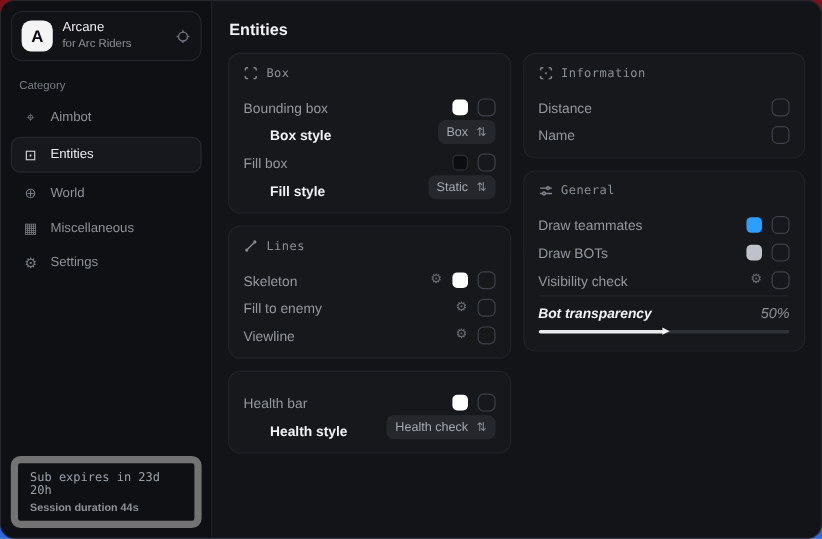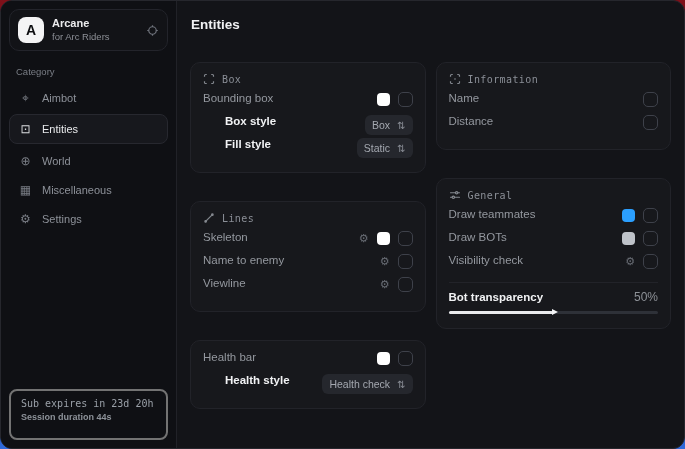--- a/index.html
+++ b/index.html
@@ -25,79 +25,78 @@
   .side-header {
     border:1px solid #23242b; border-radius:10px;
     padding:7px 8px; display:flex; align-items:center; gap:8px;
     background:#121317;
   }
   .logo {
     width:26px; height:26px; border-radius:8px; background:#f4f4f5;
     color:#0c0d10; font-weight:bold; font-size:14px;
     display:flex; align-items:center; justify-content:center;
   }
-  .app-name { font-size:11px; font-weight:bold; color:#ececee; line-height:1.25; }
+  .app-name { font-size:11px; font-weight:normal; color:#ececee; line-height:1.25; }
   .app-sub  { font-size:9.5px; color:#8d9097; line-height:1.25;text-align:center; }
   .side-header .action { margin-left:auto; color:#6d717a; display:flex; }
   .category { font-size:9.5px; color:#797d85; margin:15px 7px 6px 7px; }
   .side-item {
     height:27px; display:flex; align-items:center; gap:10px;
     padding:0 9px; margin:1px 0; border-radius:8px;
     color:#8d9199; font-size:11px; cursor:pointer;
     border:1px solid transparent;
   }
   .side-item .si-icon { width:13px; font-size:12px; color:#787c84; display:flex; justify-content:center; }
   .side-item.selected {
     background:#17181d; border-color:#27282f; color:#e9eaec;
     height:30px; margin:2px 0;
   }
   .side-item.selected .si-icon { color:#d6d8db; }
   .side-spacer { flex:1; }
   .side-footer {
-    border:2px solid #737373; border-radius:8px; padding:7px 10px 16px 10px;
+    border:6px solid #737373; border-radius:8px; padding:7px 10px 6px 10px;
   }
   .exp { font-family:"DejaVu Sans Mono", monospace; font-size:10px; color:#9aa0a8; }
   .dur { font-size:9px; font-weight:bold; color:#8d9299; margin-top:3px; }
   
   .main { flex:1; padding:10px 13px; }
   .page-title { font-size:13.5px; font-weight:bold; color:#f0f1f3; padding:6px 1px 12px 1px; }
   .columns { display:grid; grid-template-columns:1fr 1fr; gap:10px; align-items:start; }
   .col { display:flex; flex-direction:column; gap:10px; }
   .card {
     background:#17181c; border:1px solid #222329; border-radius:10px;
     padding:10px 12px 11px 12px;
-    margin-top:18px;
   }
   .card-head {
     display:flex; align-items:center; gap:7px;
     font-family:"DejaVu Sans Mono", monospace;
     font-size:10px; color:#8b8f97; letter-spacing:.4px;
     margin-bottom:7px;
   }
   .card-head svg { color:#84888f; }
-  .row { display:flex; align-items:flex-start; min-height:23px; }
+  .row { display:flex; align-items:flex-end; min-height:23px; }
   .row .lbl { font-size:11.5px; color:#94989f; }
   .row.strong .lbl { color:#f1f2f4; font-weight:bold;padding-left:22px; }
   .row .ctl { margin-left:auto; display:flex; align-items:center; gap:8px; }
   .swatch { width:13px; height:13px; border-radius:4px; cursor:pointer; }
   .swatch.dark { border:1px solid #2d2f35; }
   .checkbox {
     width:15px; height:15px; border-radius:5px;
     border:1.5px solid #3e414a; background:transparent; cursor:pointer;
   }
   .gear-mini { color:#686c74; font-size:11px; line-height:1; cursor:pointer; }
   .select {
     background:#25272d; border-radius:6px; height:20px;
     display:flex; align-items:center; gap:7px; padding:0 7px;
     font-size:10.5px; color:#a4a8b0; cursor:pointer;
   }
   .unfold { font-size:10px; color:#8b8f97; }
   
   .slider-group { border-top:1px solid #222329; margin-top:5px; padding-top:7px; }
-  .slider-head { display:flex; align-items:center; }
+  .slider-head { display:flex; align-items:flex-end;font-style:italic; }
   .slider-head .lbl { font-size:11.5px; font-weight:bold; color:#f1f2f4; }
   .slider-head .val { margin-left:auto; font-size:12px; color:#8d9197; }
   .track {
     margin-top:7px; margin-bottom:3px; height:3px; border-radius:2px;
     background:#2e3138; position:relative; cursor:pointer;
   }
   .fill { position:absolute; left:0; top:0; height:3px; border-radius:2px; background:#e9eaec; }
   .fill::after {
     content:""; position:absolute; right:-5px; top:-2px;
     border-top:3.5px solid transparent; border-bottom:3.5px solid transparent;
@@ -179,20 +178,27 @@
           </div>
           <div class="row strong">
             <span class="lbl">Box style</span>
             <span class="ctl">
               <span class="select">
                 <span>Box</span>
                 <span class="unfold">⇅</span>
               </span>
             </span>
           </div>
+          <div class="row">
+            <span class="lbl">Fill box</span>
+            <span class="ctl">
+              <span class="swatch dark" style="background: rgb(12, 13, 16);"></span>
+              <span class="checkbox"></span>
+            </span>
+          </div>
           <div class="row strong">
             <span class="lbl">Fill style</span>
             <span class="ctl">
               <span class="select">
                 <span>Static</span>
                 <span class="unfold">⇅</span>
               </span>
             </span>
           </div>
         </div>
@@ -208,21 +214,21 @@
           </div>
           <div class="row">
             <span class="lbl">Skeleton</span>
             <span class="ctl">
               <span class="gear-mini">⚙</span>
               <span class="swatch" style="background: rgb(255, 255, 255);"></span>
               <span class="checkbox"></span>
             </span>
           </div>
           <div class="row">
-            <span class="lbl">Name to enemy</span>
+            <span class="lbl">Fill to enemy</span>
             <span class="ctl">
               <span class="gear-mini">⚙</span>
               <span class="checkbox"></span>
             </span>
           </div>
           <div class="row">
             <span class="lbl">Viewline</span>
             <span class="ctl">
               <span class="gear-mini">⚙</span>
               <span class="checkbox"></span>
@@ -255,27 +261,27 @@
 
         <div class="card">
           <div class="card-head">
             <svg width="12" height="12" viewBox="0 0 16 16" fill="none" stroke="currentColor" stroke-width="1.6">
               <path d="M2 5V3.5A1.5 1.5 0 0 1 3.5 2H5M11 2h1.5A1.5 1.5 0 0 1 14 3.5V5M14 11v1.5a1.5 1.5 0 0 1-1.5 1.5H11M5 14H3.5A1.5 1.5 0 0 1 2 12.5V11"></path>
               <circle cx="8" cy="8" r="1.1" fill="currentColor" stroke="none"></circle>
             </svg>
             <span>Information</span>
           </div>
           <div class="row">
+            <span class="lbl">Distance</span>
+            <span class="ctl">
+                <span class="checkbox"></span>
+              </span>
+          </div>
+          <div class="row">
             <span class="lbl">Name</span>
-            <span class="ctl">
-                <span class="checkbox"></span>
-              </span>
-          </div>
-          <div class="row">
-            <span class="lbl">Distance</span>
             <span class="ctl">
                 <span class="checkbox"></span>
               </span>
           </div>
         </div>
 
         <div class="card">
           <div class="card-head">
             <svg width="12" height="12" viewBox="0 0 16 16" fill="none" stroke="currentColor" stroke-width="1.6" stroke-linecap="round">
               <path d="M2 5h6.5M12 5h2M2 11h2M7.5 11H14"></path>

